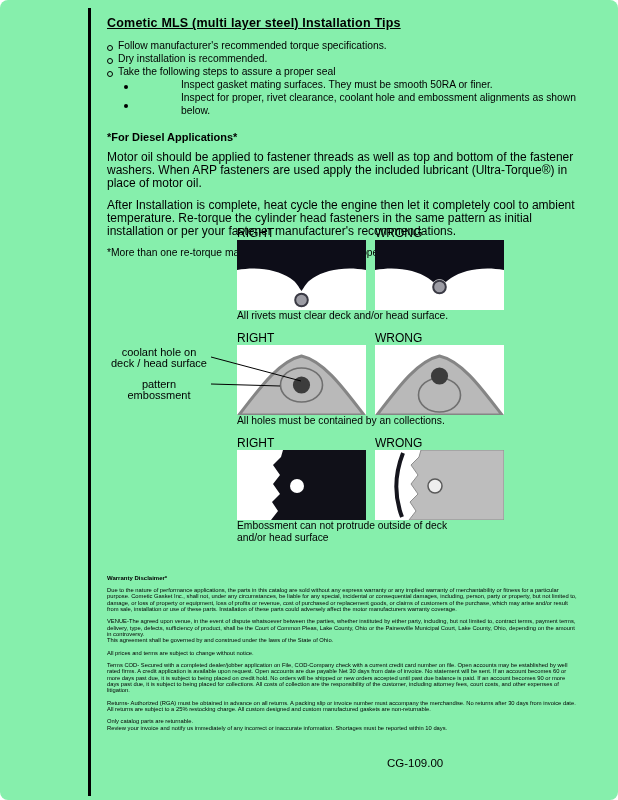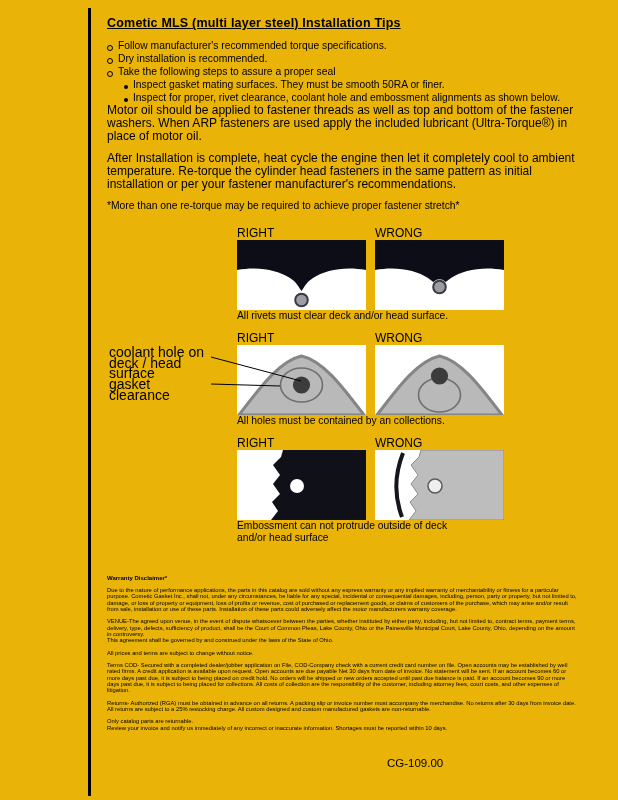--- a/index.html
+++ b/index.html
@@ -1,37 +1,37 @@
 <!DOCTYPE html>
 <html><head>
 <meta charset="utf-8">
 <style>
   html,body{margin:0;padding:0;}
   body{width:618px;height:800px;background:#ffffff;font-family:"Liberation Sans",sans-serif;color:#000;}
-  .page{position:relative;width:618px;height:800px;background:#eab308;overflow:hidden;}
+  .page{position:relative;width:618px;height:800px;background:#86efac;overflow:hidden;border-radius:8px;}
   .left-rule{position:absolute;left:88px;top:8px;width:3px;height:788px;background:#000;}
 
   .sec-top{position:absolute;left:107px;top:16px;width:474px;}
   .doc-title{font-size:12.5px;font-weight:bold;text-decoration:underline;margin-bottom:9px;letter-spacing:.2px;}
   .bullet{display:flex;align-items:center;font-size:10.3px;line-height:13px;}
   .bullet .mk{flex:0 0 auto;margin-top:4px;margin-right:5px;}
-  .l2{margin-left:17px;}
+  .l2{margin-left:17px;gap:48px;}
   .mk-open{width:4px;height:4px;border:1px solid #000;border-radius:50%;}
   .mk-fill{width:4px;height:4px;background:#000;border-radius:50%;}
   .diesel-h{font-size:11px;font-weight:bold;margin-top:14px;margin-bottom:8px;}
   .para{font-size:12px;line-height:13px;margin-bottom:9px;width:468px;}
   .note{font-size:10.3px;margin-top:6px;}
 
   .sec-diagrams{position:absolute;left:107px;top:226px;width:474px;}
   .diag-row{display:flex;gap:9px;margin-left:130px;position:relative;}
   .diag-col{width:129px;}
   .diag-h{font-size:12px;text-align:left;line-height:14px;}
   svg.diag-img{display:block;width:129px;height:70px;background:#fff;}
   .diag-caption{margin-left:130px;font-size:10.3px;line-height:12px;margin-top:0;margin-bottom:9px;white-space:pre-line;}
-  .annot{position:absolute;font-size:14px;line-height:10.5px;text-align:left;white-space:pre-line;width:100px;left:-128px;}
+  .annot{position:absolute;font-size:11px;line-height:10.5px;text-align:center;white-space:pre-line;width:100px;left:-128px;}
   .annot-1{top:16px;}
   .annot-2{top:48px;}
   .annot-lines{position:absolute;left:-28px;top:14px;width:130px;height:70px;pointer-events:none;}
 
   .sec-fineprint{position:absolute;left:107px;top:575px;width:470px;}
   .fp-h{font-size:6px;font-weight:bold;margin-bottom:4px;}
   .fp{font-size:5.8px;line-height:6.4px;margin-bottom:4.5px;white-space:pre-line;}
 
   .footer-code{position:absolute;left:387px;top:757px;font-size:11.5px;}
 </style>
@@ -60,20 +60,21 @@
       <div class="bullet l2">
         <span class="mk mk-fill"></span>
         <span>Inspect gasket mating surfaces.  They must be smooth 50RA or finer.</span>
       </div>
       <div class="bullet l2">
         <span class="mk mk-fill"></span>
         <span>Inspect for proper, rivet clearance, coolant hole and embossment alignments as shown below.</span>
       </div>
     </div>
 
+    <div class="diesel-h">*For Diesel Applications*</div>
     <div class="para">Motor oil should be applied to fastener threads as well as top and bottom of the fastener washers. When ARP fasteners are used apply the included lubricant (Ultra-Torque®) in place of motor oil.</div>
     <div class="para">After Installation is complete, heat cycle the engine then let it completely cool to ambient temperature. Re-torque the cylinder head fasteners in the same pattern as initial installation or per your fastener manufacturer's recommendations.</div>
     <div class="note">*More than one re-torque may be required to achieve proper fastener stretch*</div>
   </div>
 
   <div class="sec-diagrams">
 
     <div class="diag-row">
       <div class="diag-col">
         <div class="diag-h">RIGHT</div>
@@ -91,21 +92,21 @@
           <circle cx="64.5" cy="47" r="7.8" fill="#ffffff"></circle>
           <circle cx="64.5" cy="47" r="6.3" fill="#9c9ca4" stroke="#3a3a44" stroke-width="2"></circle>
         </svg>
       </div>
     </div>
     <div class="diag-caption">All rivets must clear deck and/or head surface.</div>
 
     <div class="diag-row">
       <div class="annot annot-1">coolant hole on
 deck / head surface</div>
-      <div class="annot annot-2">gasket clearance</div>
+      <div class="annot annot-2">pattern embossment</div>
       <svg class="annot-lines" viewBox="0 0 130 70">
         <line x1="2" y1="12" x2="92" y2="36" stroke="#000" stroke-width="1"></line>
         <line x1="2" y1="39" x2="71" y2="41" stroke="#000" stroke-width="1"></line>
       </svg>
       <div class="diag-col">
         <div class="diag-h">RIGHT</div>
         <svg class="diag-img" viewBox="0 0 129 70">
           <rect width="129" height="70" fill="#ffffff"></rect>
           <path d="M2,70 C22,44 42,16 64.5,11 C87,16 107,44 127,70 Z" fill="#b9b9b9" stroke="#858585" stroke-width="3"></path>
           <ellipse cx="64.5" cy="40" rx="21" ry="17" fill="none" stroke="#6f6f6f" stroke-width="1.6"></ellipse>

